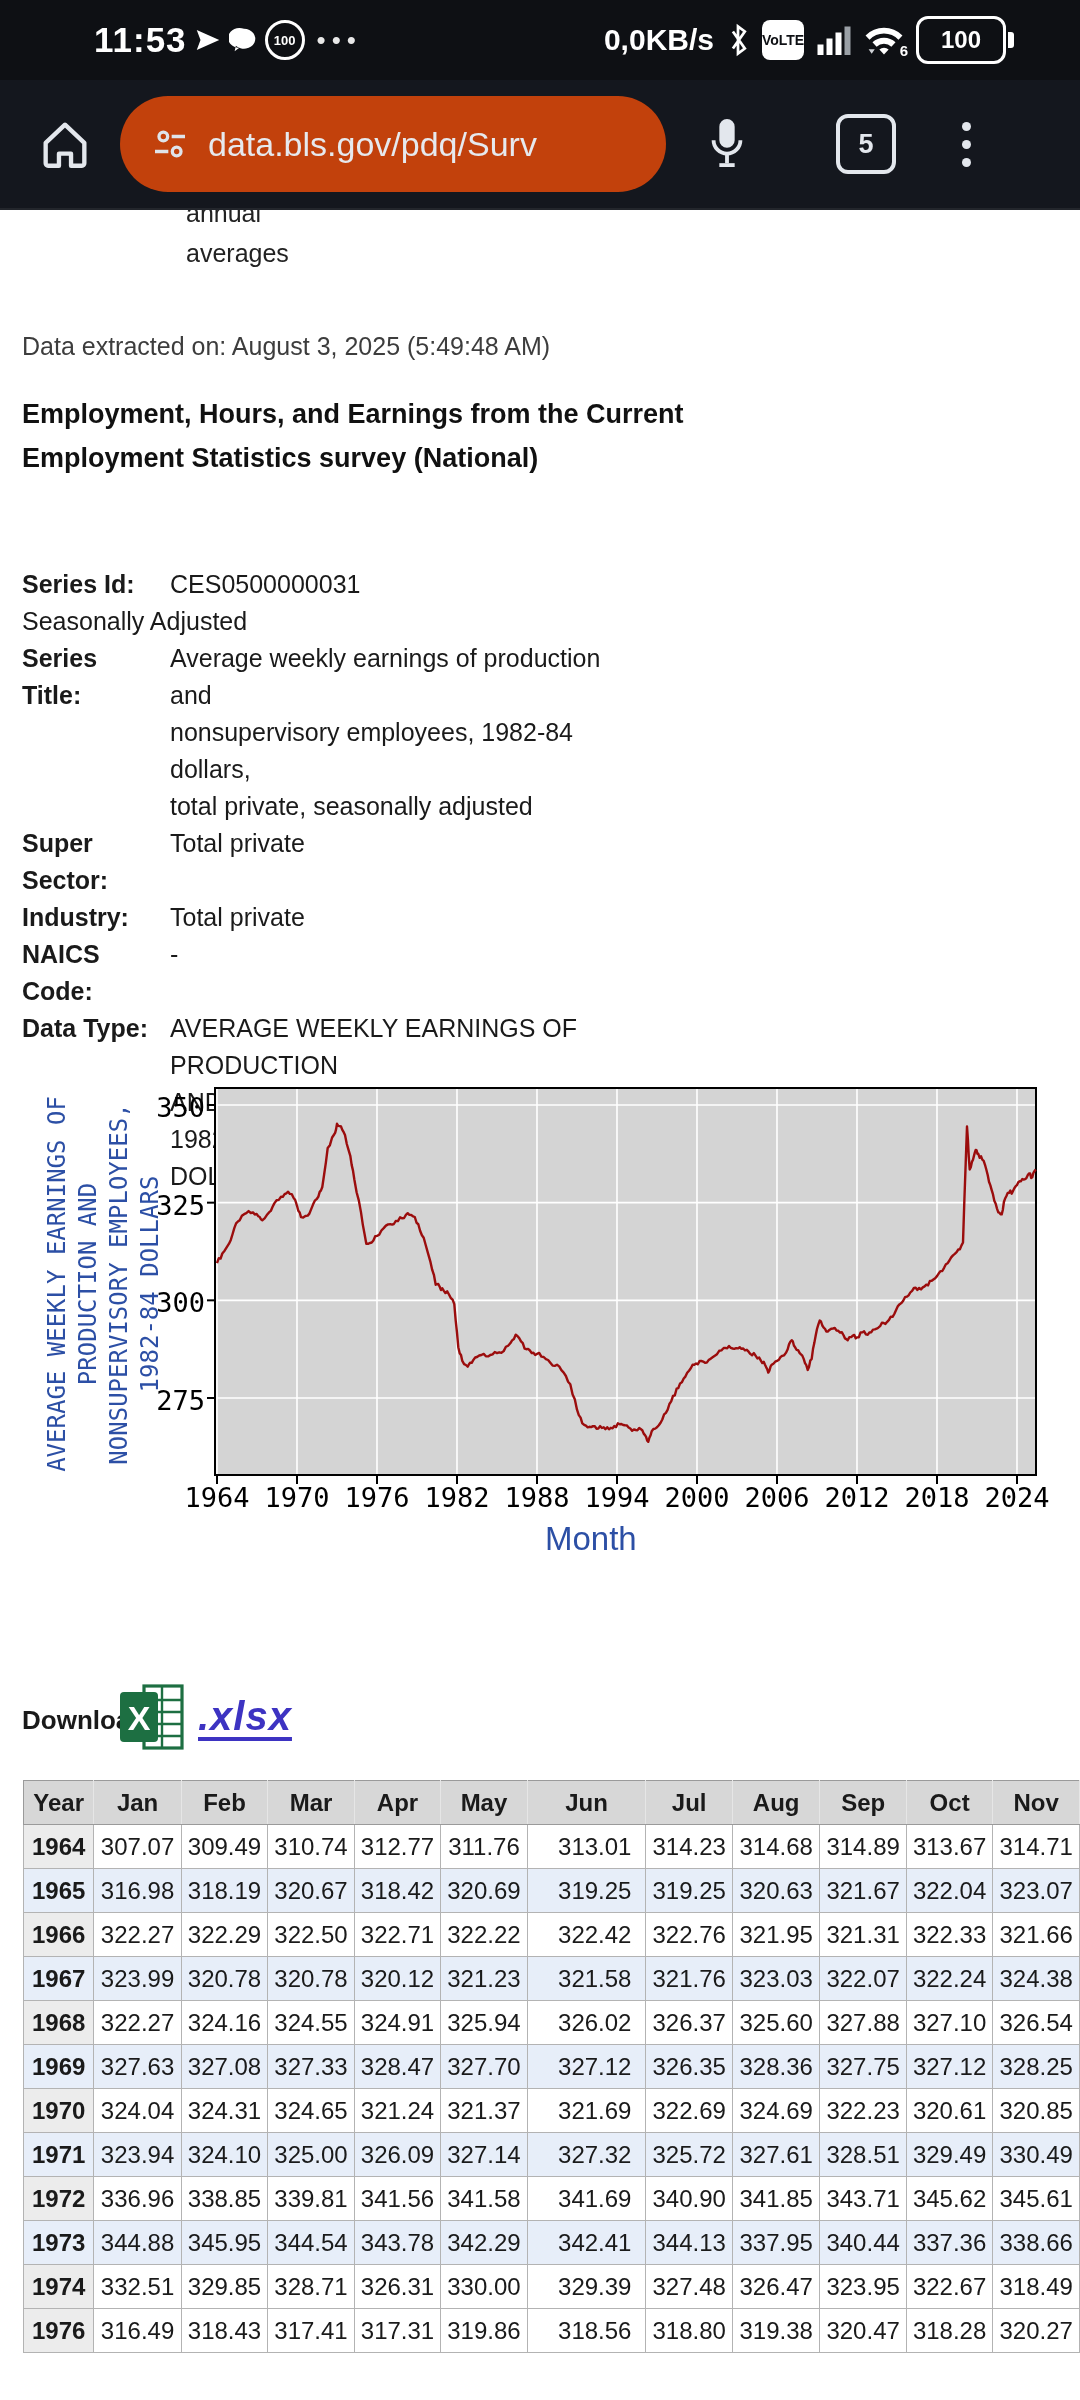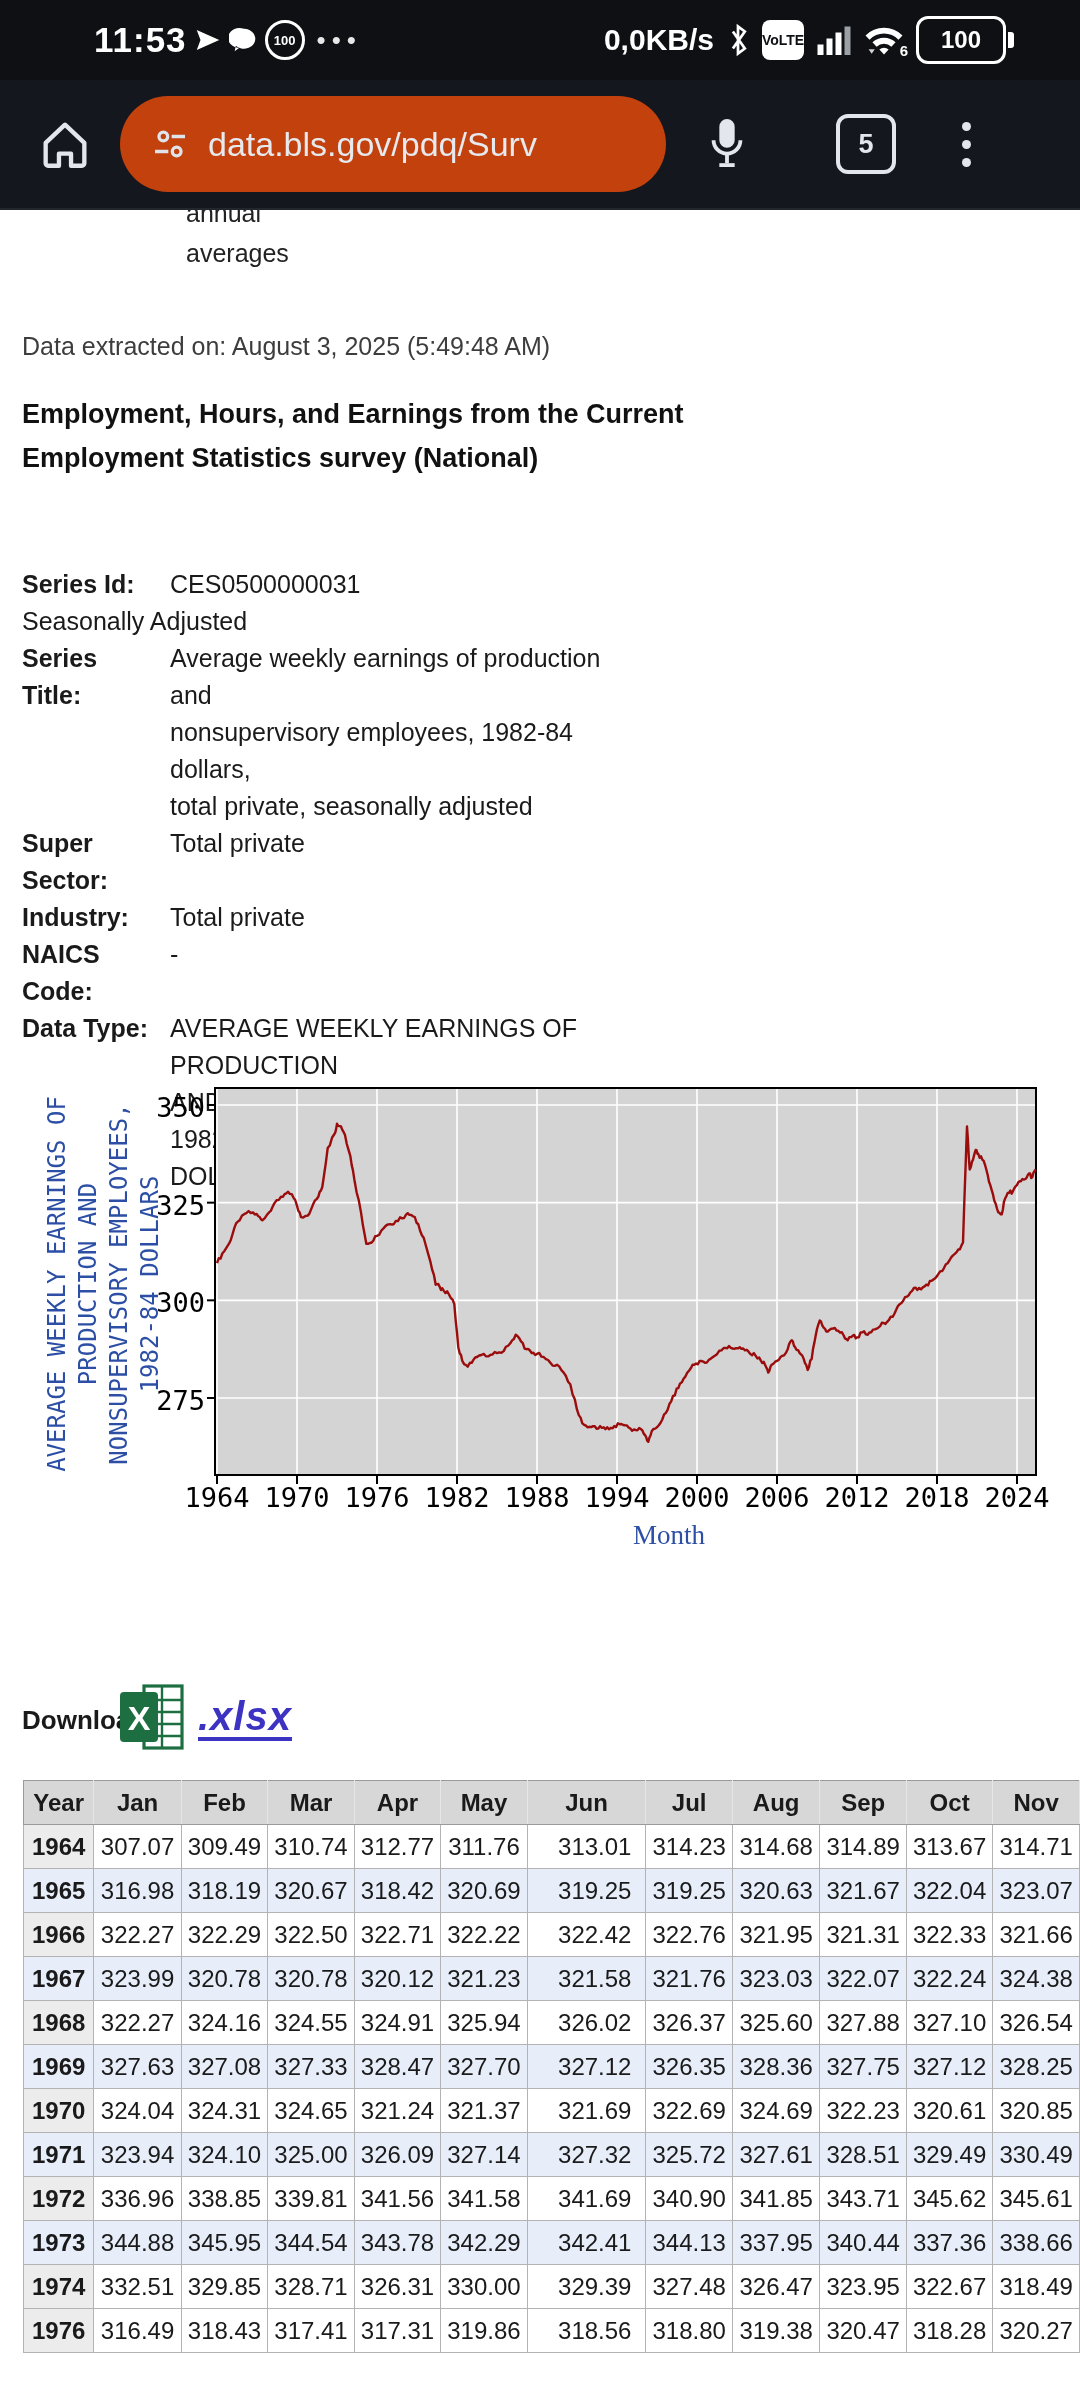--- a/index.html
+++ b/index.html
@@ -49,22 +49,22 @@
   .series-full{width:100%;}
   
   .chart-block{position:absolute;left:0;top:1080px;width:1080px;height:480px;}
   .chart-ylabel{position:absolute;left:-90px;top:140px;width:392px;height:128px;
     transform:rotate(-90deg);font-family:"DejaVu Sans Mono",monospace;font-size:24px;
     line-height:31px;text-align:center;white-space:pre-line;color:#2c4fa5;letter-spacing:0px;}
   .ytick{position:absolute;left:120px;width:85px;text-align:right;
     font-family:"DejaVu Sans Mono",monospace;font-size:27px;color:#000;}
   .xtick{position:absolute;width:120px;text-align:center;top:402px;
     font-family:"DejaVu Sans Mono",monospace;font-size:27px;color:#000;}
-  .month-label{position:absolute;left:545px;width:160px;top:440px;text-align:right;
-    font-family:Liberation Serif, serif;font-size:27px;color:#2c4fa5;}
+  .month-label{position:absolute;left:545px;width:160px;top:440px;text-align:left;
+    font-family:Liberation Sans, sans-serif;font-size:33px;color:#2c4fa5;}
   
   .download-label{position:absolute;left:22px;top:1705px;font-size:26px;font-weight:bold;}
   .excel-icon{position:absolute;left:120px;top:1682px;}
   .xlsx-link{position:absolute;left:198px;top:1694px;font-size:40px;font-weight:bold;
     color:#3d33c2;text-decoration:underline;text-underline-offset:7px;letter-spacing:1px;font-style:italic;}
   
   table.data{position:absolute;left:23px;top:1780px;border-collapse:collapse;
     font-size:24px;table-layout:fixed;}
   table.data th{height:43px;background:#d7d7d7;border:1px solid #9a9a9a;
     border-left-color:#e6e6e6;border-right-color:#e6e6e6;font-weight:bold;padding:0;margin-left:36px;}

